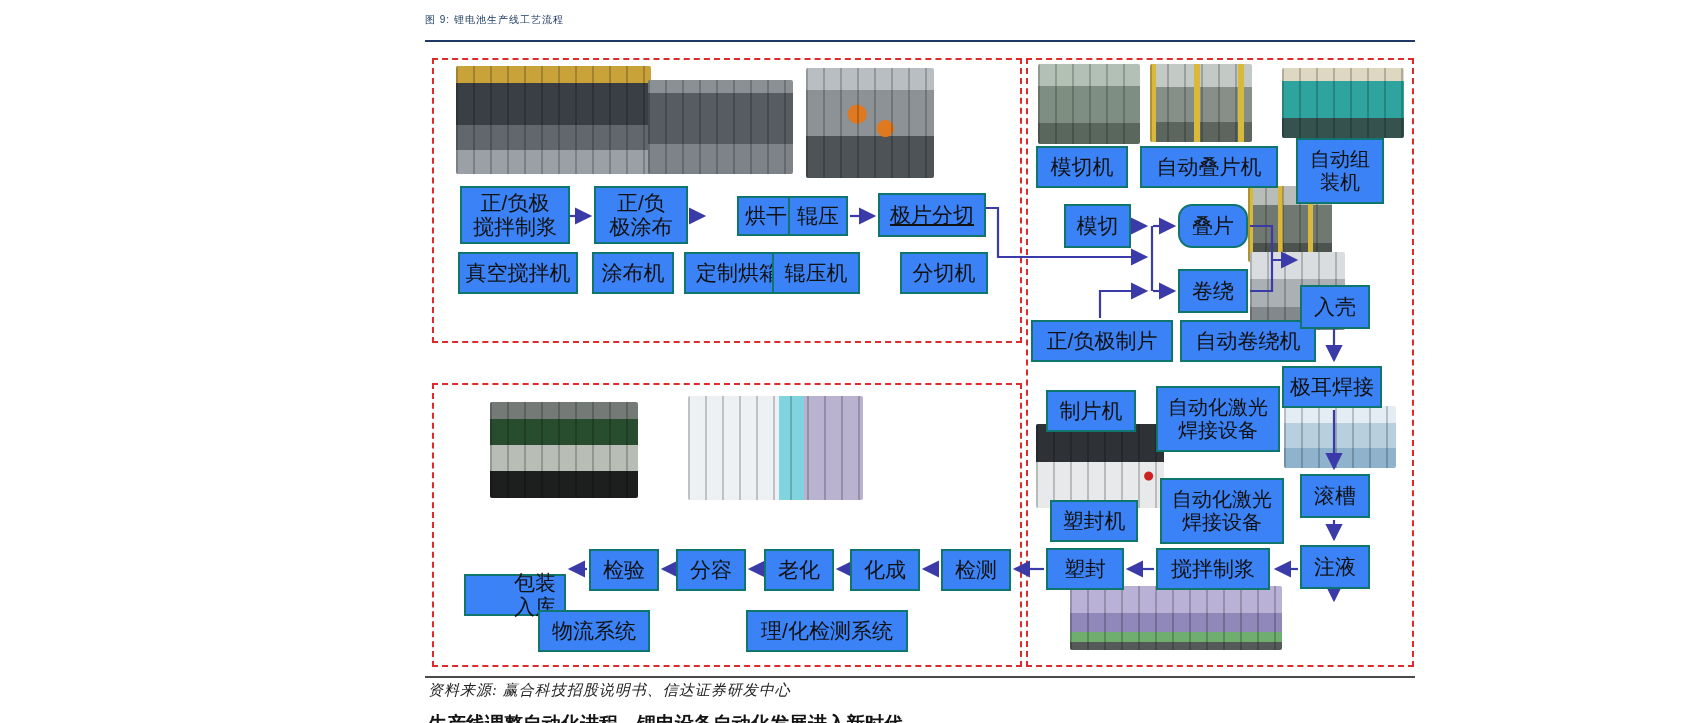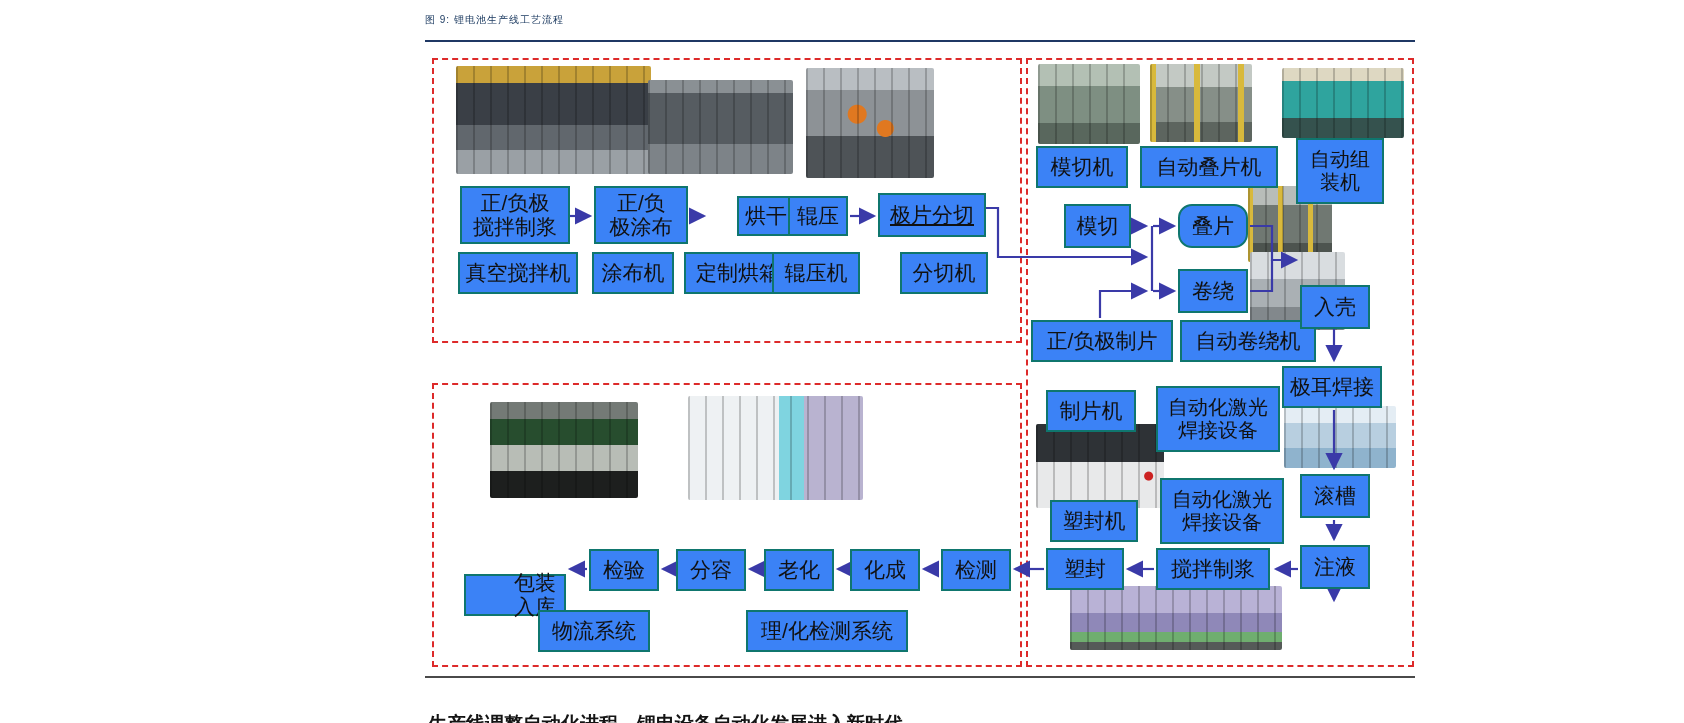--- a/index.html
+++ b/index.html
@@ -140,15 +140,16 @@
   <div class="node" style="left:464px;top:574px;width:102px;height:42px;padding-left:40px;">包装入库</div>
   <div class="node" style="left:589px;top:549px;width:70px;height:42px;">检验</div>
   <div class="node" style="left:676px;top:549px;width:70px;height:42px;">分容</div>
   <div class="node" style="left:764px;top:549px;width:70px;height:42px;">老化</div>
   <div class="node" style="left:850px;top:549px;width:70px;height:42px;">化成</div>
   <div class="node" style="left:941px;top:549px;width:70px;height:42px;">检测</div>
   <div class="node" style="left:538px;top:610px;width:112px;height:42px;">物流系统</div>
   <div class="node" style="left:746px;top:610px;width:162px;height:42px;">理/化检测系统</div>
 
   <div class="src-rule"></div>
+  <div class="source">资料来源: 赢合科技招股说明书、信达证券研发中心</div>
   <div class="clipped">生产线调整自动化进程，锂电设备自动化发展进入新时代</div>
 
 </div>
 
 </body></html>

